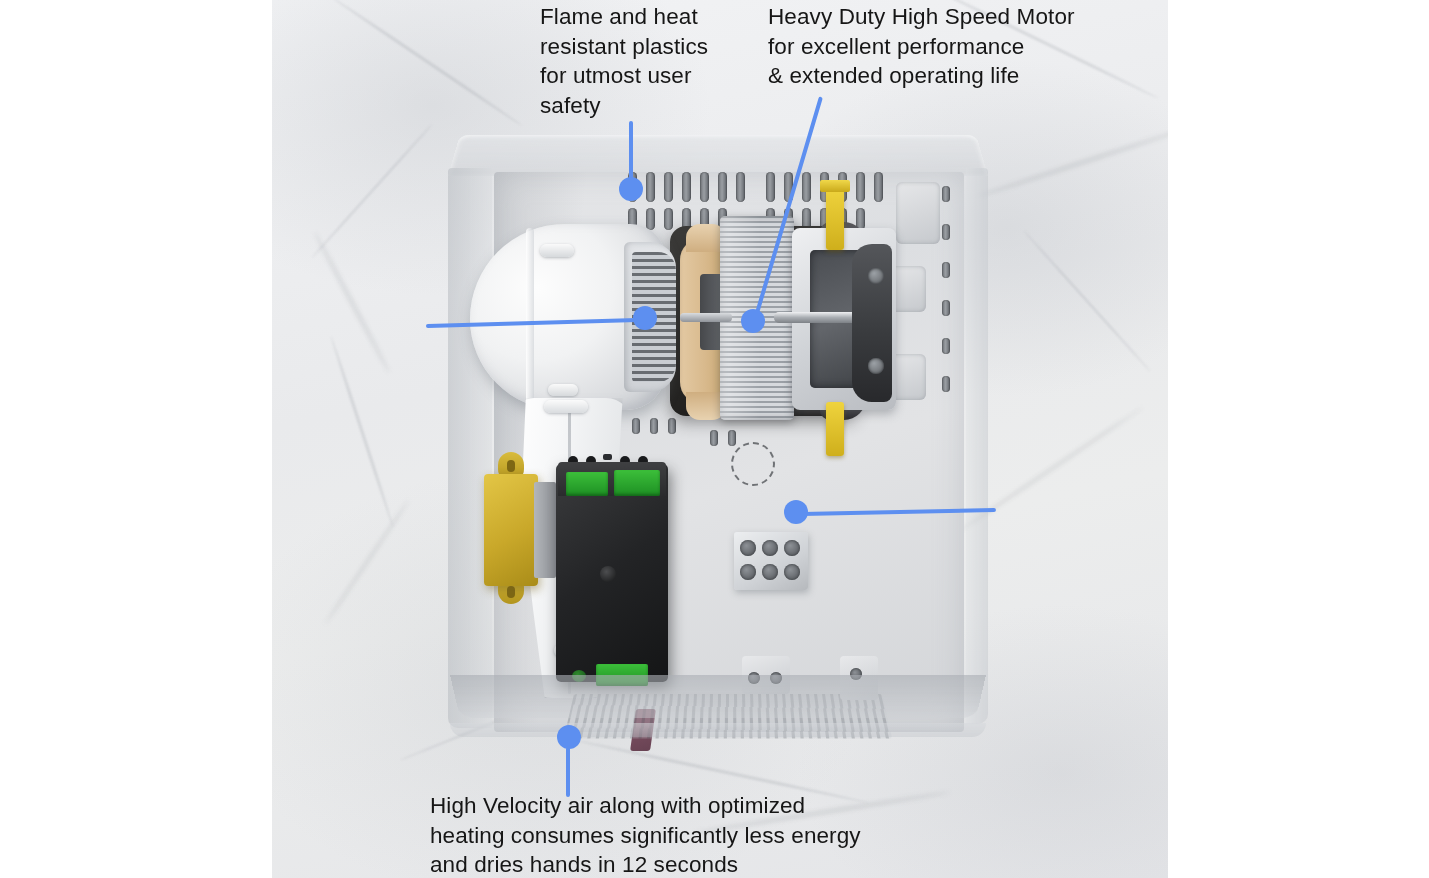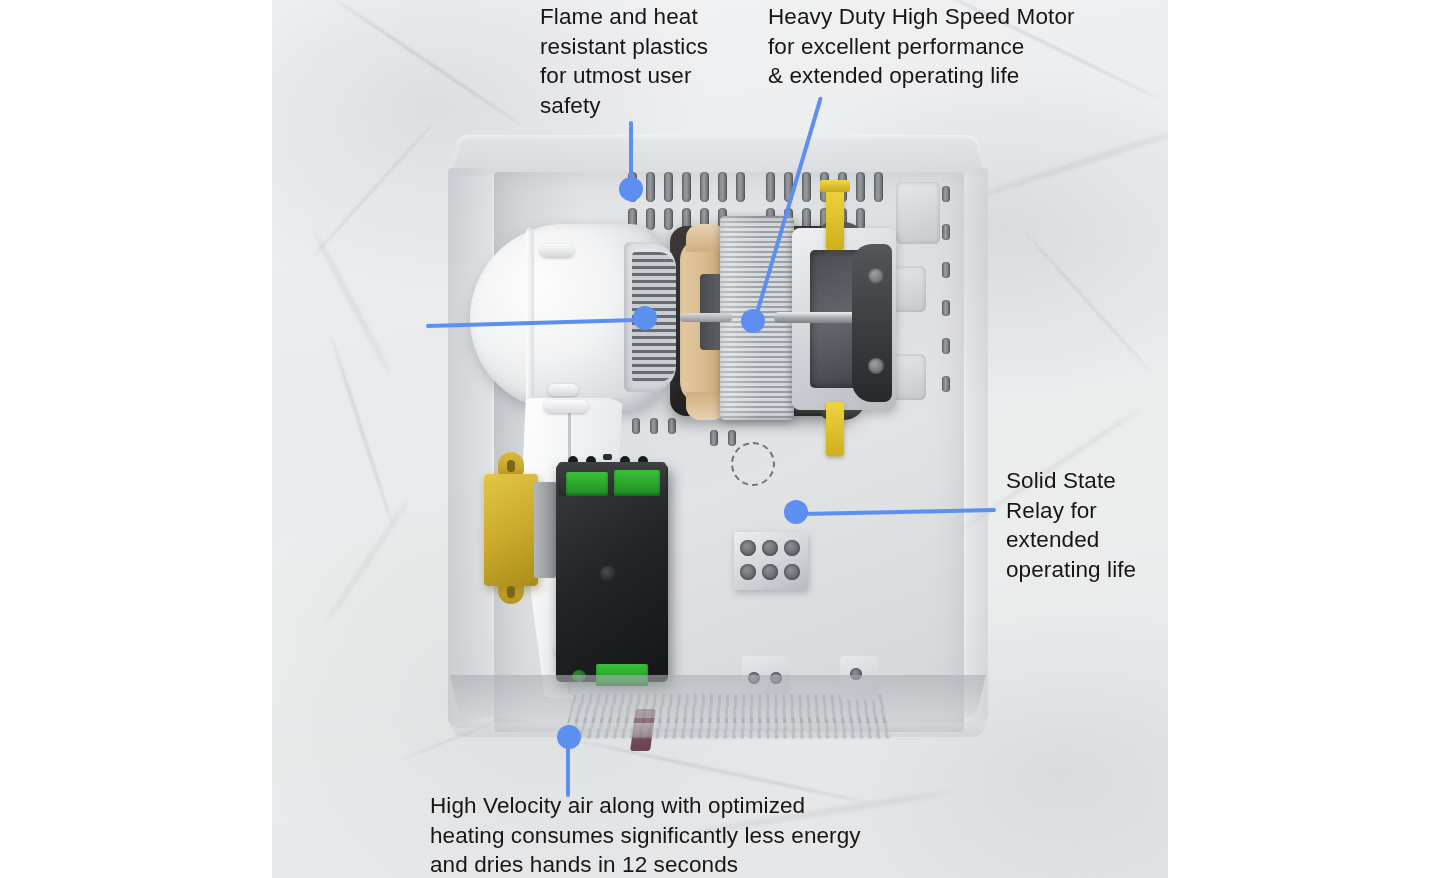--- a/index.html
+++ b/index.html
@@ -421,22 +421,18 @@
   <div class="cal-text" style="left:540px;top:2px;width:215px;">Flame and heat
 resistant plastics
 for utmost user
 safety</div>
 
   <div class="cal-text" style="left:768px;top:2px;width:370px;">Heavy Duty High Speed Motor
 for excellent performance
 &amp; extended operating life</div>
 
 
-  <div class="cal-text" style="left:1006px;top:466px;width:165px;">Solid State
-Relay for
-extended
-operating life</div>
 
   <div class="cal-text" style="left:430px;top:791px;width:520px;">High Velocity air along with optimized
 heating consumes significantly less energy
 and dries hands in 12 seconds</div>
 
 </div>
 
 </body></html>

